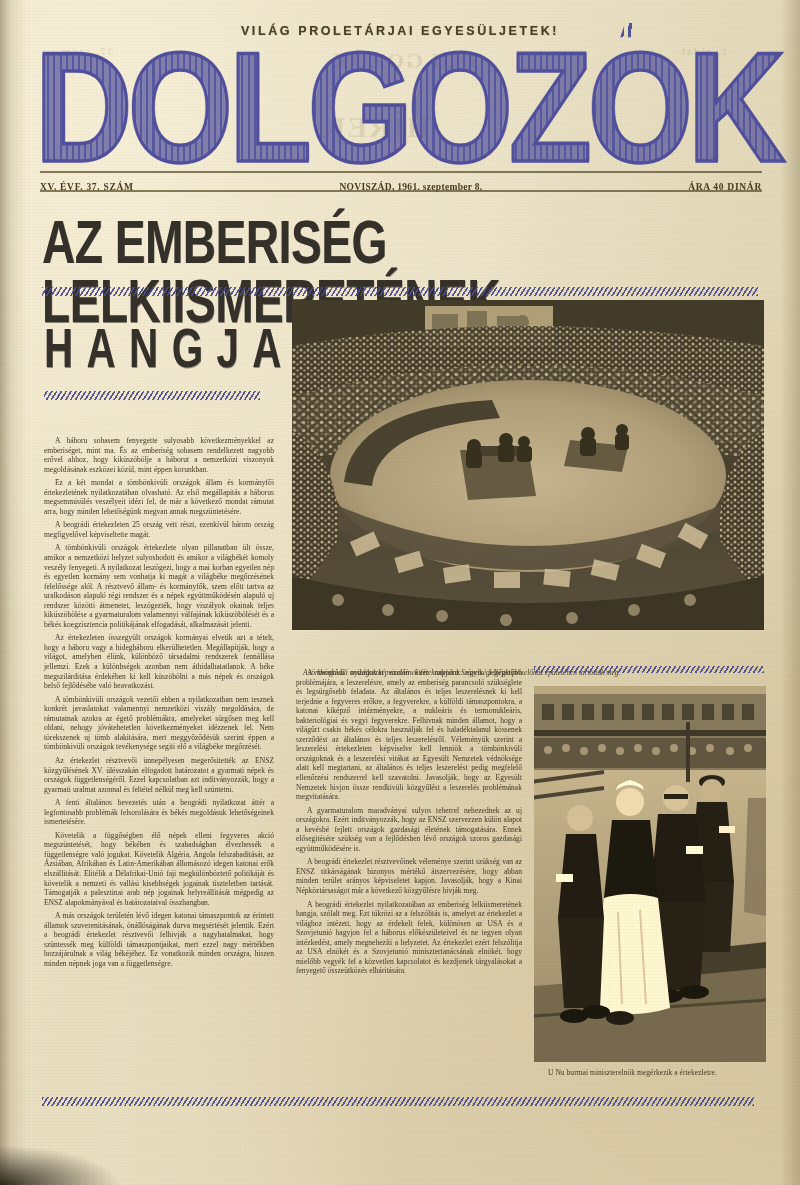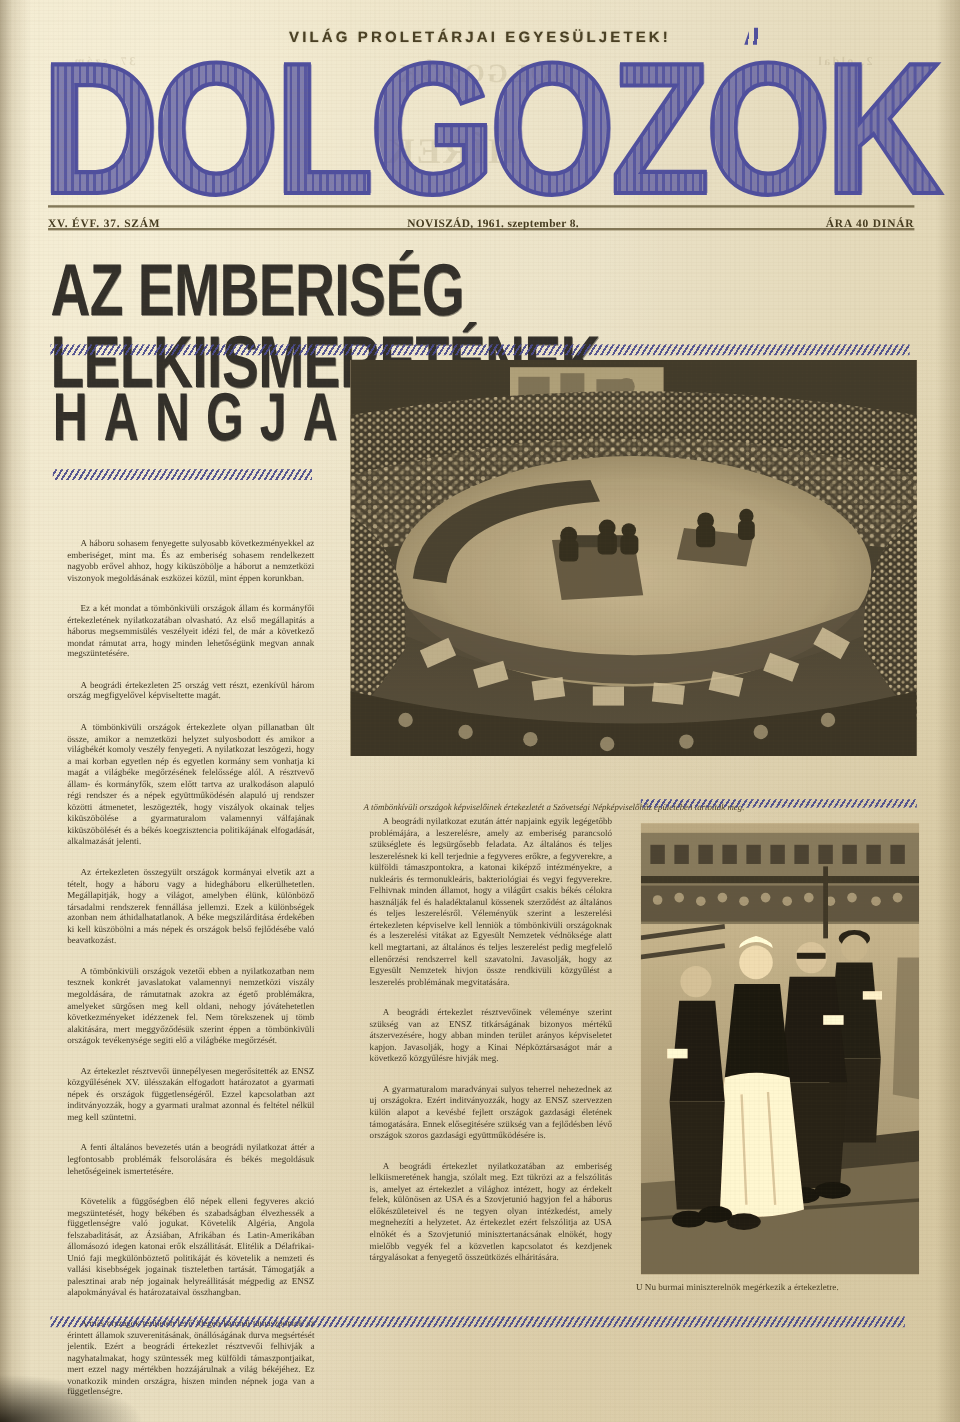--- a/index.html
+++ b/index.html
@@ -157,21 +157,21 @@
   .col{
     position:absolute;
     font-family:"Liberation Serif", serif;
     font-size:7.55px;
     line-height:9.55px;
     text-align:justify;
     color:#3f3725;
     -webkit-hyphens:auto;hyphens:auto;
     word-spacing:.2px;
   }
-  .col p{margin:16px;text-indent:11px;}
+  .col p{margin:4px;text-indent:11px;}
   .caption{
     position:absolute;
     font-family:"Liberation Serif", serif;
     font-style:italic;
     font-size:7.4px;
     line-height:9.2px;
     color:#43391f;
   }
   .caption.plain{font-style:normal;font-size:7.6px;}
 </style>
@@ -319,22 +319,22 @@
       <p>Az értekezleten összegyült országok kormányai elvetik azt a tételt, hogy a háboru vagy a hidegháboru elkerülhetetlen. Megállapitják, hogy a világot, amelyben élünk, különböző társadalmi rendszerek fennállása jellemzi. Ezek a különbségek azonban nem áthidalhatatlanok. A béke megszilárditása érdekében ki kell küszöbölni a más népek és országok belső fejlődésébe való beavatkozást.</p>
       <p>A tömbönkivüli országok vezetői ebben a nyilatkozatban nem tesznek konkrét javaslatokat valamennyi nemzetközi viszály megoldására, de rámutatnak azokra az égető problémákra, amelyeket sürgősen meg kell oldani, nehogy jóvátehetetlen következményeket idézzenek fel. Nem törekszenek uj tömb alakitására, mert meggyőződésük szerint éppen a tömbönkivüli országok tevékenysége segiti elő a világbéke megőrzését.</p>
       <p>Az értekezlet résztvevői ünnepélyesen megerősitették az ENSZ közgyűlésének XV. ülésszakán elfogadott határozatot a gyarmati népek és országok függetlenségéről. Ezzel kapcsolatban azt inditványozzák, hogy a gyarmati uralmat azonnal és feltétel nélkül meg kell szüntetni.</p>
       <p>A fenti általános bevezetés után a beográdi nyilatkozat áttér a legfontosabb problémák felsorolására és békés megoldásuk lehetőségeinek ismertetésére.</p>
       <p>Követelik a függőségben élő népek elleni fegyveres akció megszüntetését, hogy békében és szabadságban élvezhessék a függetlenségre való jogukat. Követelik Algéria, Angola felszabaditását, az Ázsiában, Afrikában és Latin-Amerikában állomásozó idegen katonai erők elszállitását. Elitélik a Délafrikai-Unió faji megkülönböztető politikáját és követelik a nemzeti és vallási kisebbségek jogainak tiszteletben tartását. Támogatják a palesztinai arab nép jogainak helyreállitását mégpedig az ENSZ alapokmányával és határozataival összhangban.</p>
       <p>A más országok területén lévő idegen katonai támaszpontok az érintett államok szuverenitásának, önállóságának durva megsértését jelentik. Ezért a beográdi értekezlet résztvevői felhivják a nagyhatalmakat, hogy szüntessék meg külföldi támaszpontjaikat, mert ezzel nagy mértékben hozzájárulnak a világ békéjéhez. Ez vonatkozik minden országra, hiszen minden népnek joga van a függetlenségre.</p>
     </div>
 
   <div class="col" id="col2" style="left:292px;top:664px;width:234px;">
       <p>A beográdi nyilatkozat ezután áttér napjaink egyik legégetőbb problémájára, a leszerelésre, amely az emberiség parancsoló szükséglete és legsürgősebb feladata. Az általános és teljes leszerelésnek ki kell terjednie a fegyveres erőkre, a fegyverekre, a külföldi támaszpontokra, a katonai kiképző intézményekre, a nukleáris és termonukleáris, bakteriológiai és vegyi fegyverekre. Felhivnak minden államot, hogy a világűrt csakis békés célokra használják fel és haladéktalanul kössenek szerződést az általános és teljes leszerelésről. Véleményük szerint a leszerelési értekezleten képviselve kell lenniök a tömbönkivüli országoknak és a leszerelési vitákat az Egyesült Nemzetek védnöksége alatt kell megtartani, az általános és teljes leszerelést pedig megfelelő ellenőrzési rendszerrel kell szavatolni. Javasolják, hogy az Egyesült Nemzetek hivjon össze rendkivüli közgyűlést a leszerelés problémának megvitatására.</p>
+      <p>A gyarmaturalom maradványai sulyos teherrel nehezednek az uj országokra. Ezért inditványozzák, hogy az ENSZ szervezzen külön alapot a kevésbé fejlett országok gazdasági életének támogatására. Ennek elősegitésére szükség van a fejlődésben lévő országok szoros gazdasági együttműködésére is.</p>
       <p>A beográdi értekezlet résztvevőinek véleménye szerint szükség van az ENSZ titkárságának bizonyos mértékű átszervezésére, hogy abban minden terület arányos képviseletet kapjon. Javasolják, hogy a Kinai Népköztársaságot már a következő közgyűlésre hivják meg.</p>
-      <p>A gyarmaturalom maradványai sulyos teherrel nehezednek az uj országokra. Ezért inditványozzák, hogy az ENSZ szervezzen külön alapot a kevésbé fejlett országok gazdasági életének támogatására. Ennek elősegitésére szükség van a fejlődésben lévő országok szoros gazdasági együttműködésére is.</p>
       <p>A beográdi értekezlet nyilatkozatában az emberiség lelkiismeretének hangja, szólalt meg. Ezt tükrözi az a felszólitás is, amelyet az értekezlet a világhoz intézett, hogy az érdekelt felek, különösen az USA és a Szovjetunió hagyjon fel a háborus előkészületeivel és ne tegyen olyan intézkedést, amely megnehezíti a helyzetet. Az értekezlet ezért felszólitja az USA elnökét és a Szovjetunió minisztertanácsának elnökét, hogy mielőbb vegyék fel a közvetlen kapcsolatot és kezdjenek tárgyalásokat a fenyegető összeütközés elháritására.</p>
     </div>
 
   <div class="hatch thin" style="left:534px;top:666px;width:230px;"></div>
 
   <div class="photo" style="left:534px;top:686px;width:232px;height:376px;">
     <svg viewBox="0 0 232 376" preserveAspectRatio="none">
       <defs>
         <linearGradient id="bgBld" x1="0" y1="0" x2="0" y2="1">
           <stop offset="0%" stop-color="#a99b78"></stop>
@@ -424,21 +424,21 @@
         <path d="M32 148 L62 148 L70 232 L24 232 Z" fill="#231f15"></path>
         <rect x="22" y="188" width="17" height="8" fill="#ece3cb"></rect>
         <path d="M24 232 L70 232 L66 322 L30 322 Z" fill="#2a2519"></path>
         <ellipse cx="40" cy="330" rx="14" ry="7" fill="#1d1a11"></ellipse>
         <ellipse cx="62" cy="326" rx="14" ry="7" fill="#1d1a11"></ellipse>
       </g>
 
       <path d="M214 112 L232 112 L232 230 L210 226 Z" fill="#7a6f52" opacity=".8"></path>
     </svg>
   </div>
-  <div class="caption plain" style="left:530px;top:1068px;width:244px;">U Nu burmai miniszterelnök megérkezik a értekezletre.</div>
+  <div class="caption plain" style="left:548px;top:1068px;width:244px;">U Nu burmai miniszterelnök megérkezik a értekezletre.</div>
 
   <div class="hatch" style="left:42px;right:0;width:712px;top:1097px;"></div>
 
   <div class="grain"></div>
   <div class="spine"></div>
   <div class="spine-r"></div>
   <div class="corner-dark"></div>
 </div>
 
 </body></html>

